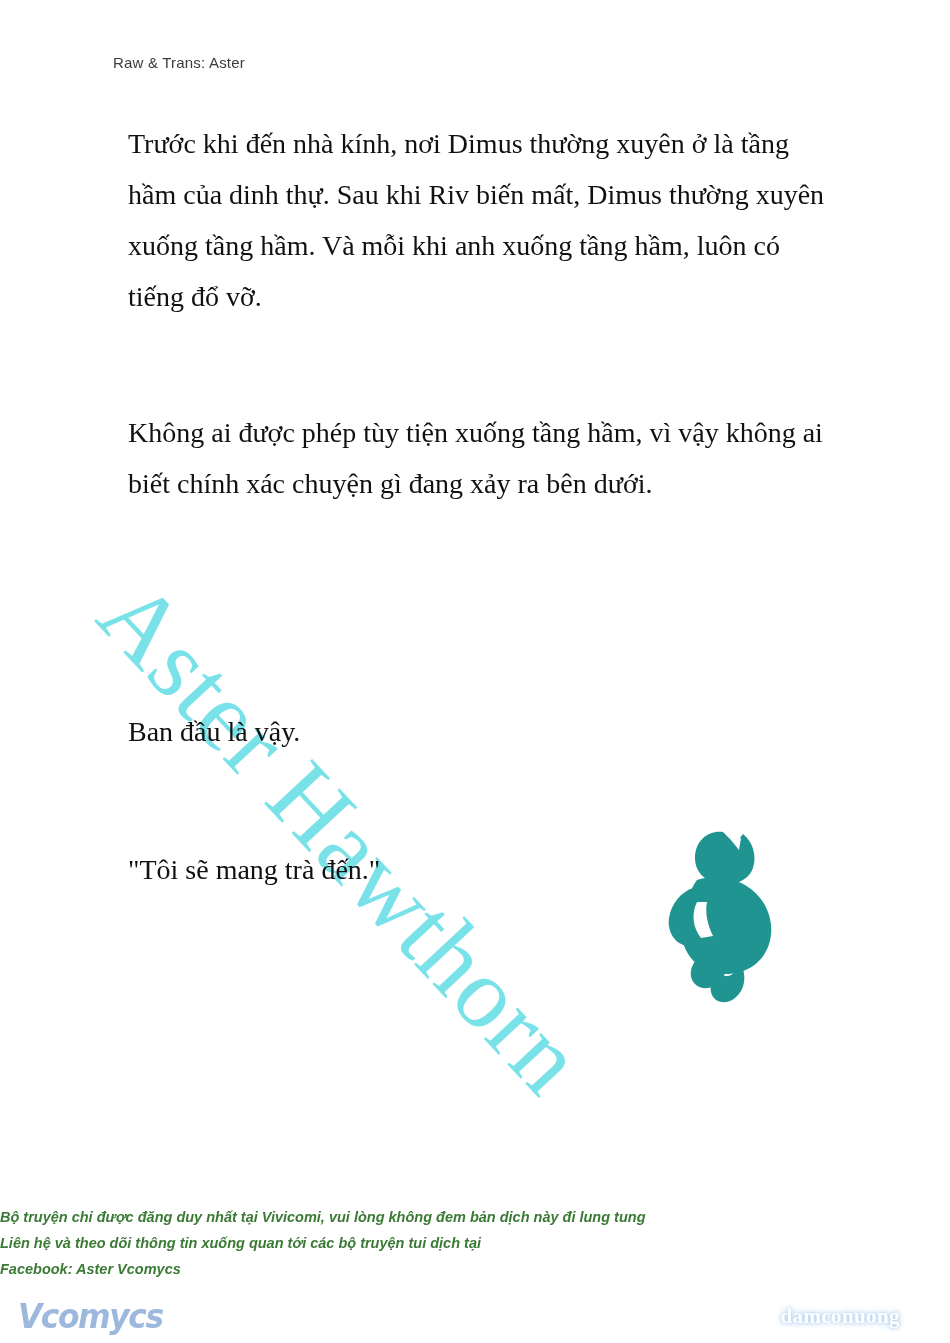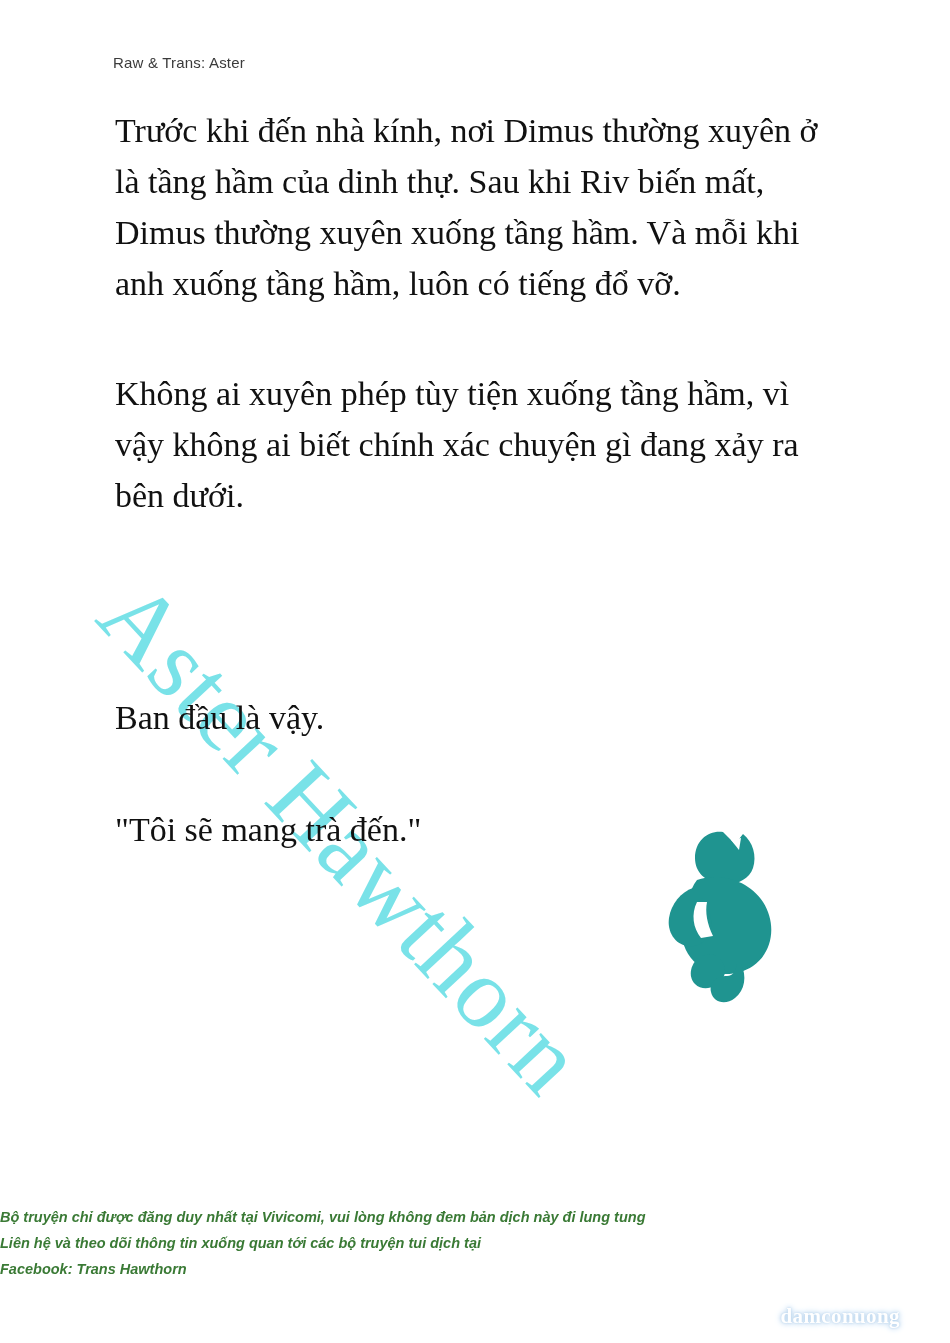--- a/index.html
+++ b/index.html
@@ -31,24 +31,24 @@
   
   #body-text {
     position: absolute;
     left: 113px;
     top: 103px;
     width: 730px;
     z-index: 3;
   }
   .para {
     font-family: "Liberation Serif", "DejaVu Serif", serif;
-    font-size: 34px;
+    font-size: 28px;
     line-height: 51px;
     color: #111111;
-    margin: 2px;
+    margin: 15px;
   }
   .gap-1 { height: 55px; }
   .gap-2 { height: 55px; }
   .gap-3 { height: 55px; }
   .gap-4 { height: 57px; }
   .gap-5 { height: 57px; }
 
   
   #diagonal-watermark {
     position: absolute;
@@ -195,33 +195,36 @@
                  C 68 178, 56 174, 54 164
                  C 52 154, 60 148, 70 148
                  C 76 148, 80 142, 80 134 Z"></path>
       </g>
     </svg>
   </div>
 
   <div id="body-text">
     <p class="para">Trước khi đến nhà kính, nơi Dimus thường xuyên ở là tầng hầm của dinh thự. Sau khi Riv biến mất, Dimus thường xuyên xuống tầng hầm. Và mỗi khi anh xuống tầng hầm, luôn có tiếng đổ vỡ.</p>
     <div class="gap-1"></div>
-    <p class="para">Không ai xuyên phép tùy tiện xuống tầng hầm, vì vậy không ai biết chính xác chuyện gì đang xảy ra bên dưới.</p>
+    <p class="para">Không ai được phép tùy tiện xuống tầng hầm, vì vậy không ai biết chính xác chuyện gì đang xảy ra bên dưới.</p>
     <div class="gap-2"></div>
     <div class="gap-3"></div>
     <div class="gap-4"></div>
     <p class="para">Ban đầu là vậy.</p>
     <div class="gap-5"></div>
     <p class="para">"Tôi sẽ mang trà đến."</p>
   </div>
 
   <div id="footer-note">
     <div class="f-line">Bộ truyện chỉ được đăng duy nhất tại Vivicomi, vui lòng không đem bản dịch này đi lung tung</div>
     <div class="f-line">Liên hệ và theo dõi thông tin xuống quan tới các bộ truyện tui dịch tại</div>
-    <div class="f-line">Facebook: Trans Hawthorn</div>
-  </div>
-
+    <div class="f-line">Facebook: Aster Vcomycs</div>
+  </div>
+
+  <div id="site-logo">
+    <div class="logo-text">Vcomycs</div>
+  </div>
 
   <div id="corner-watermark">
     <span class="cw-text">damconuong</span>
   </div>
 
 </div>
 
 </body></html>

